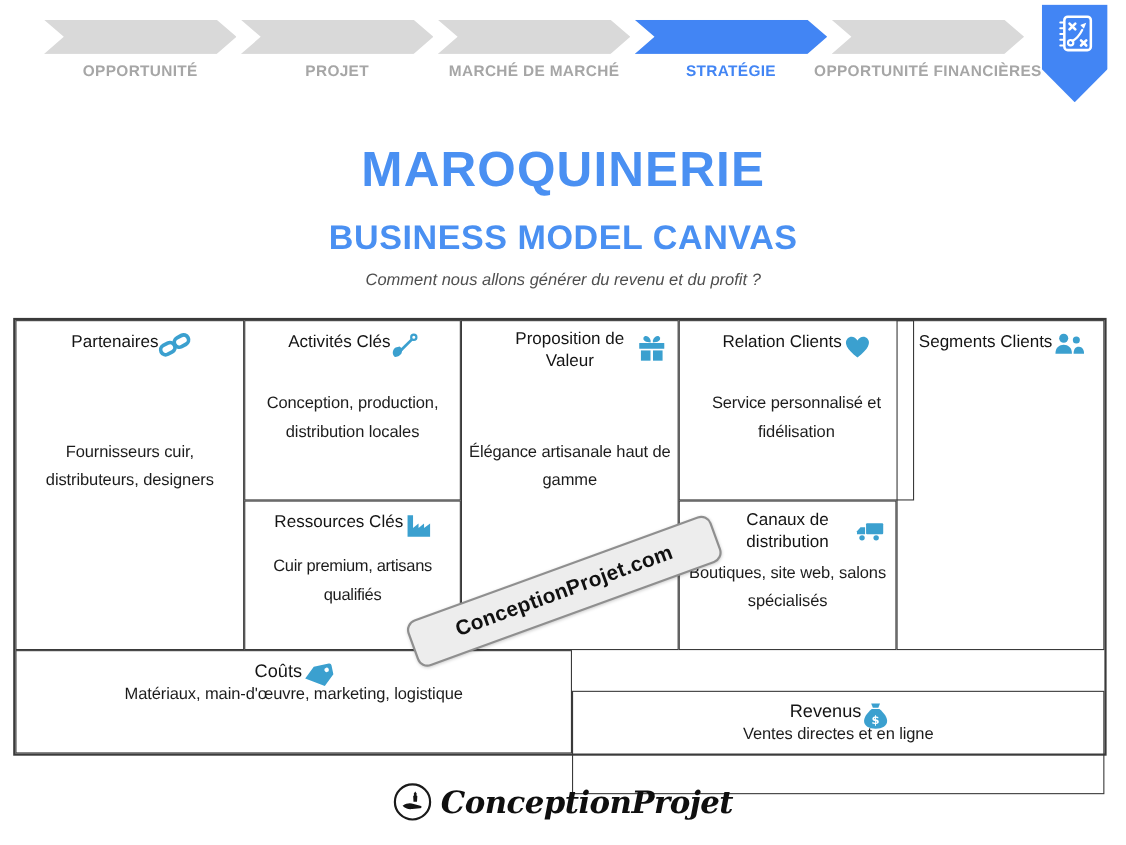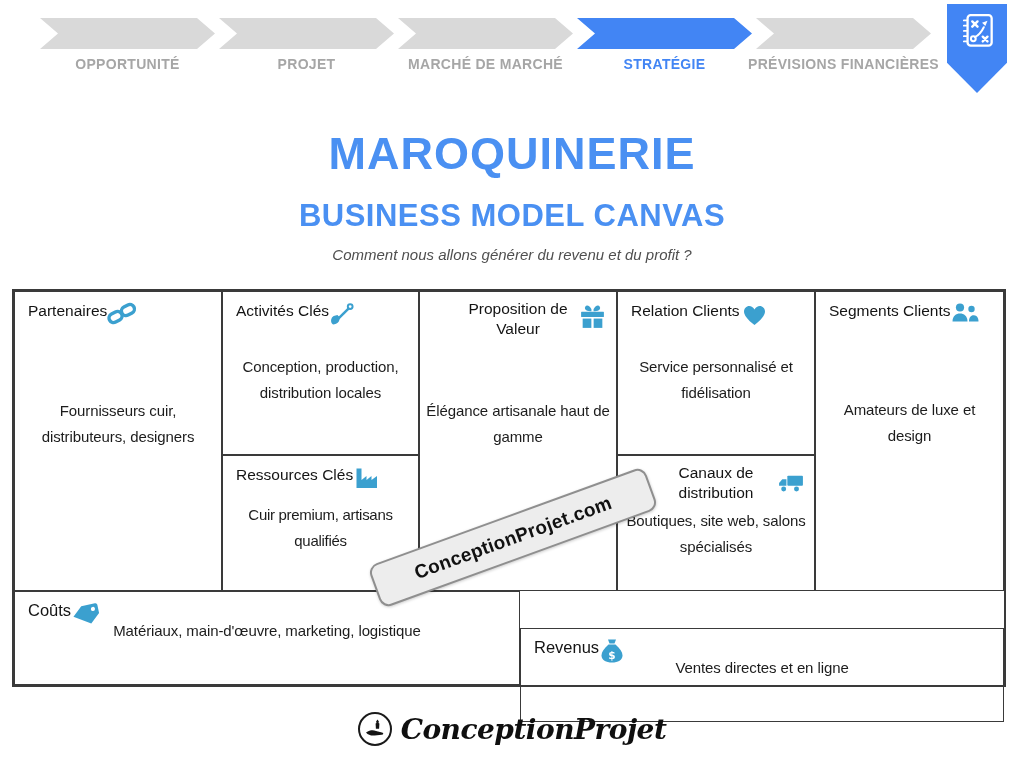--- a/index.html
+++ b/index.html
@@ -33,33 +33,33 @@
               font-size:45px; font-weight:bold; color:#4A90F2; letter-spacing:1px; }
   .subtitle { position:absolute; top:198px; left:0; right:0; text-align:center;
               font-size:31px; font-weight:bold; color:#4A90F2; letter-spacing:.5px; }
   .tagline  { position:absolute; top:246px; left:0; right:0; text-align:center;
               font-size:15px; font-style:italic; color:#4f4f4f; }
 
   
   .bmc { position:absolute; left:12px; top:289px; width:994px; height:398px;
          border:2px solid #3a3a3a; }
   .cell { position:absolute; border:1px solid #3a3a3a; background:transparent; }
-  .cell-head { display:flex; justify-content:flex-start; align-items:flex-start;
+  .cell-head { display:flex; justify-content:center; align-items:flex-start;
                padding:9px 10px 0 13px; font-size:15.5px; color:#141414; }
   .cell-head .ttl { line-height:20px; }
   .cell.center-head .cell-head { justify-content:center; text-align:center; padding:7px 34px 0 34px;align-items:flex-end; }
   .cell.center-head .icon-abs { position:absolute; right:9px; top:10px; }
   .cell-body { position:absolute; left:5px; right:5px; text-align:center;
                font-size:15px; line-height:26px; color:#1c1c1c; letter-spacing:-.1px; }
 
   .c-part { left:0;   top:0;    width:208px; height:300px; }
   .c-act  { left:208px; top:0;  width:197px; height:164px; }
   .c-res  { left:208px; top:164px; width:197px; height:136px; }
   .c-prop { left:405px; top:0;  width:198px; height:300px; }
-  .c-rel  { left:603px; top:0;  width:198px; height:164px; }
+  .c-rel  { left:603px; top:0;  width:214px; height:164px; }
   .c-can  { left:603px; top:164px; width:198px; height:136px; }
   .c-seg  { left:801px; top:0;  width:189px; height:300px; }
   .c-cost { left:0;   top:300px; width:506px; height:94px; }
   .c-rev  { left:506px; top:300px; width:484px; height:94px;margin-top:37px; }
 
   .c-part .cell-body { top:106px; }
   .c-act  .cell-body { top:62px; }
   .c-res  .cell-body { top:46px; letter-spacing:-.3px; }
   .c-prop .cell-body { top:106px; }
   .c-rel  .cell-body { top:62px; }
@@ -96,21 +96,21 @@
   <div class="step-arrow p0"></div>
   <div class="step-arrow p1"></div>
   <div class="step-arrow p2"></div>
   <div class="step-arrow p3 active"></div>
   <div class="step-arrow p4"></div>
 
   <div class="step-label p0">OPPORTUNITÉ</div>
   <div class="step-label p1">PROJET</div>
   <div class="step-label p2">MARCHÉ DE MARCHÉ</div>
   <div class="step-label p3 active">STRATÉGIE</div>
-  <div class="step-label p4">PRÉVISIONS FINANCIÈRES</div>
+  <div class="step-label p4">OPPORTUNITÉ FINANCIÈRES</div>
 
   <div class="bookmark">
     <span class="icon">
       <svg width="38" height="44" viewBox="0 0 36 42">
         <g stroke="#ffffff" fill="none" stroke-width="2.2" stroke-linecap="round">
           <rect x="9" y="4" width="23" height="29" rx="3"></rect>
           <path d="M5.5 9 h3 M5.5 14 h3 M5.5 19 h3 M5.5 24 h3 M5.5 29 h3" stroke-width="1.8"></path>
           <path d="M13.5 10 l5 5 M18.5 10 l-5 5" stroke-width="2.3"></path>
           <path d="M16 25 C20 23 22.5 19.5 24.5 15.5" stroke-width="1.9"></path>
           <circle cx="14.5" cy="26.5" r="2.3" stroke-width="1.9"></circle>
@@ -216,21 +216,20 @@
         <span class="ttl">Segments Clients</span>
         <span class="icon">
           <svg width="30" height="26" viewBox="0 0 30 26" fill="#3BA0CF">
             <circle cx="21.5" cy="8" r="3.2"></circle>
             <path d="M19 20.5 c0-4 1.8-6.4 5-6.2 2.8 .2 4.5 2.5 4.5 6.2z"></path>
             <circle cx="10" cy="6.5" r="4.1"></circle>
             <path d="M2.5 20.5 c0-5.5 3.6-8 7.5-8 s7.5 2.5 7.5 8z"></path>
           </svg>
         </span>
       </div>
-      <div class="cell-body">Amateurs de luxe et design</div>
     </div>
 
     <div class="cell c-cost">
       <div class="cell-head">
         <span class="ttl">Coûts</span>
         <span class="icon">
           <svg width="31" height="27" viewBox="0 0 30 26">
             <g transform="rotate(-12 15 13)">
               <path fill="#3BA0CF" d="M2 13.5 L11.5 5 h13.5 a2 2 0 0 1 2 2 v8 L17.5 23.5 z"></path>
               <circle cx="22" cy="10" r="2" fill="#ffffff"></circle>

